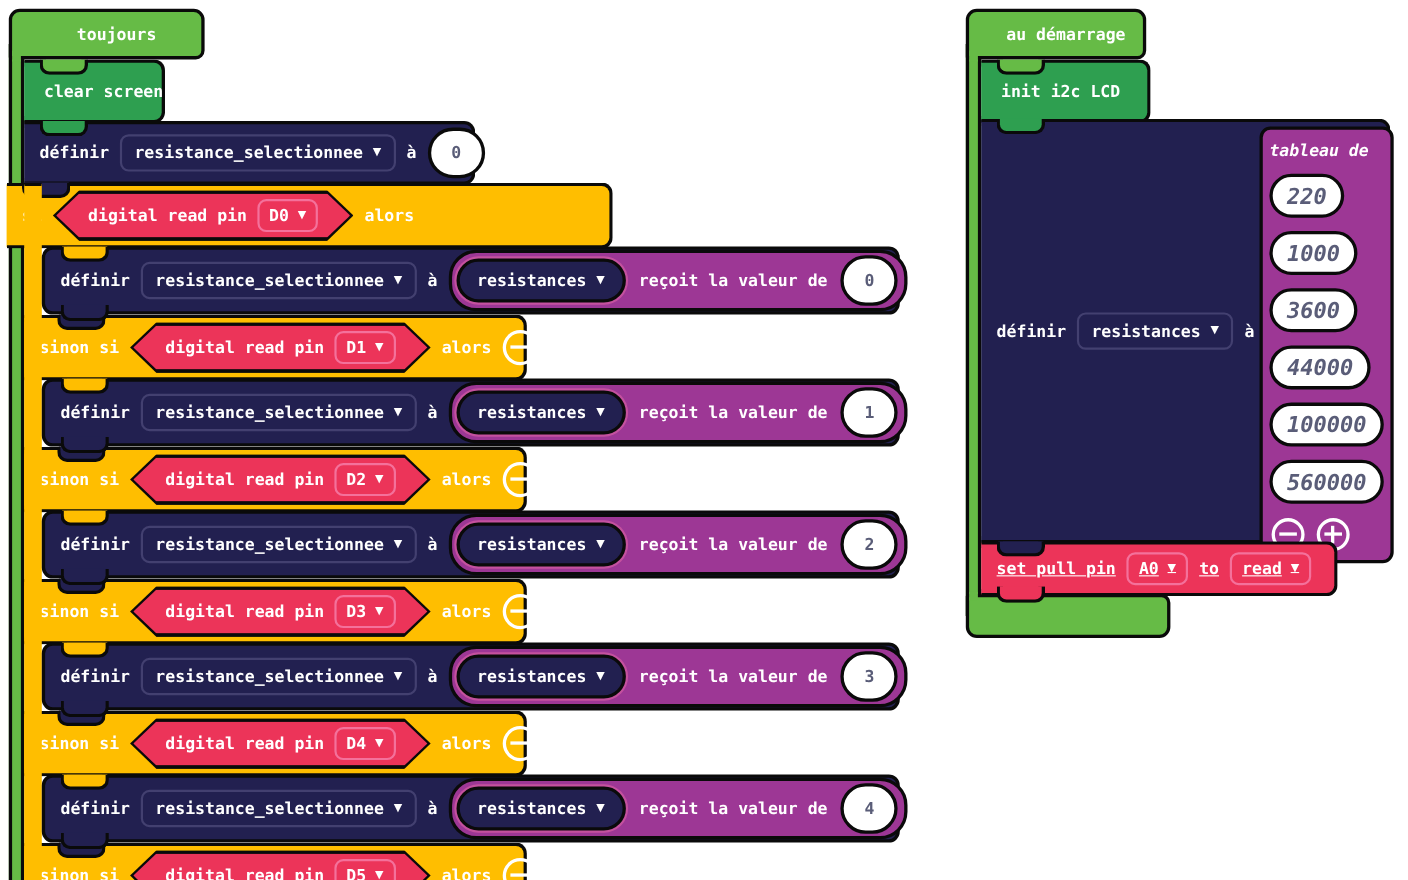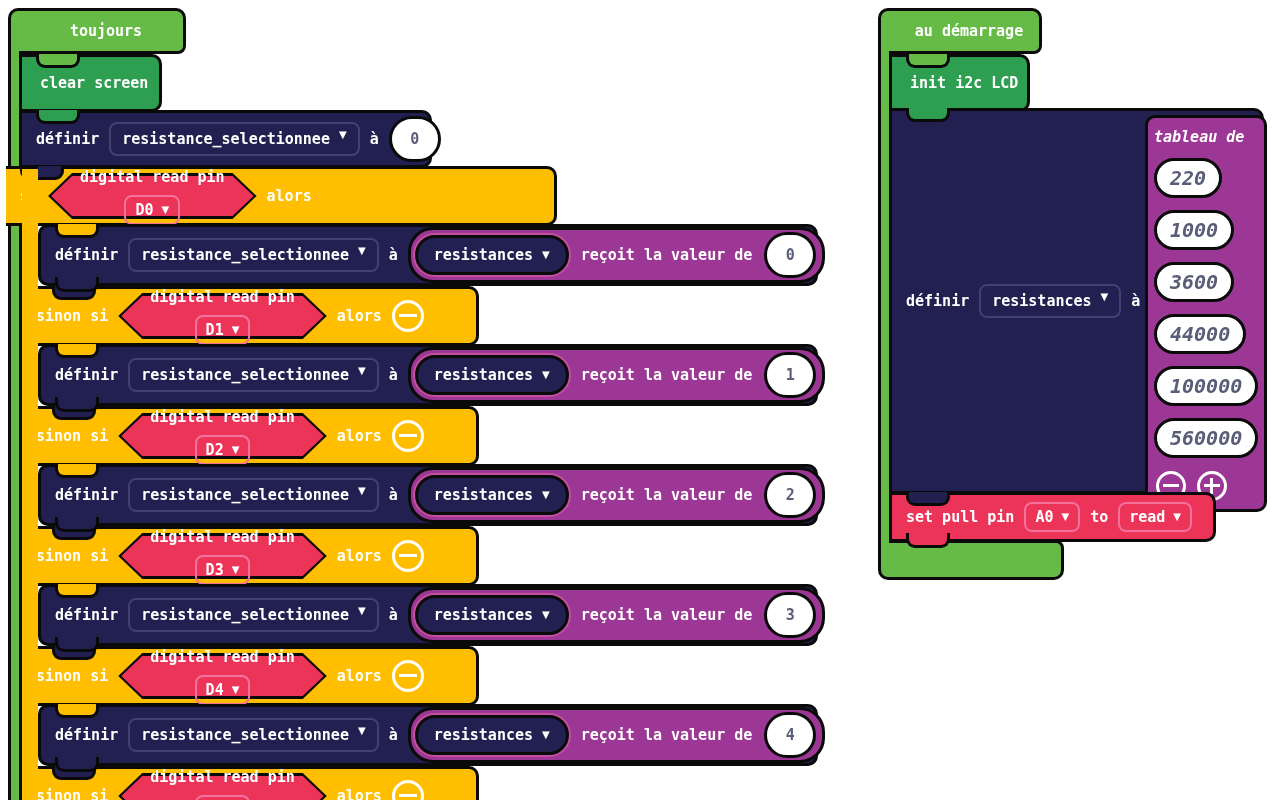--- a/index.html
+++ b/index.html
@@ -28,21 +28,21 @@
     position:absolute;bottom:-9px;height:12px;width:38px;
     border:3px solid var(--outline);border-top:none;
     border-radius:0 0 9px 9px;
   }
   .greenblk{background:var(--green);padding:0 18px;}
   .navyblk{background:var(--navy);padding:0 14px;}
   .yellowblk{background:var(--yellow);padding:0 14px;}
   .pinkblk{background:var(--pink);padding:0 14px;}
   .vpill{
     border:2px solid #434070;border-radius:8px;padding:6px 11px;
-    display:flex;align-items:flex-start;gap:9px;cursor:pointer;
+    display:flex;align-items:center;gap:9px;cursor:pointer;
   }
   .caret{font-family:"DejaVu Sans",sans-serif;font-size:10px;line-height:1;}
   .oval{
     background:#fff;border:3px solid var(--outline);border-radius:999px;
     min-width:46px;height:40px;display:flex;align-items:center;justify-content:center;
     color:var(--numtext);flex:none;
   }
   .assign{
     background:var(--purple);border:3px solid var(--outline);border-radius:25px;
     display:flex;align-items:center;gap:12px;padding:0 6px 0 4px;height:50px;flex:none;
@@ -55,21 +55,21 @@
   .hex{position:relative;height:46px;display:flex;align-items:center;flex:none;}
   .hexbg{position:absolute;}
   .hexout{
     inset:0;background:var(--outline);
     clip-path:polygon(24px 0,calc(100% - 24px) 0,100% 50%,calc(100% - 24px) 100%,24px 100%,0 50%);
   }
   .hexin{
     inset:3px;background:var(--pink);
     clip-path:polygon(21px 0,calc(100% - 21px) 0,100% 50%,calc(100% - 21px) 100%,21px 100%,0 50%);
   }
-  .hexcontent{position:relative;z-index:1;display:flex;align-items:center;gap:9px;padding:0 32px;flex-direction:column;}
+  .hexcontent{position:relative;z-index:1;display:flex;align-items:center;gap:9px;padding:0 32px;}
   .pdrop{
     border:2px solid #f4719b;border-radius:8px;padding:4px 9px;
     display:flex;align-items:center;gap:8px;cursor:pointer;
   }
   .circle{width:26px;height:26px;border:3px solid #fff;border-radius:50%;position:relative;flex:none;cursor:pointer;}
   .circle::before{content:"";position:absolute;left:4px;right:4px;top:50%;margin-top:-2px;height:3px;background:#fff;}
   .circle.plus::after{content:"";position:absolute;top:4px;bottom:4px;left:50%;margin-left:-2px;width:3px;background:#fff;}
   .arr{
     position:absolute;background:var(--purple);border:3px solid var(--outline);border-radius:10px;
     display:flex;flex-direction:column;padding:8px 4px 8px 4px;color:#fff;z-index:2;
@@ -90,21 +90,21 @@
 
 <div id="canvas">
 
   <div class="spine" style="left:8px;top:40px;width:14px;height:760px;background:var(--hat);border-left:3px solid var(--outline);border-right:3px solid var(--outline);"></div>
 
   <div class="blk hat" style="left:8px;top:8px;width:178px;height:46px;">
     <span>toujours</span>
   </div>
   <div class="seam" style="left:11px;top:46px;width:8px;height:10px;"></div>
 
-  <div class="blk greenblk noleft" style="left:22px;top:54px;width:140px;height:58px;background:var(--green);z-index:3;">
+  <div class="blk greenblk noleft" style="left:22px;top:54px;width:128px;height:58px;background:var(--green);z-index:3;">
     <div class="notch" style="left:14px;background:var(--hat);"></div>
     <span>clear screen</span>
   </div>
 
   <div class="blk navyblk noleft" style="left:22px;top:110px;width:410px;height:58px;z-index:4;">
     <div class="notch" style="left:14px;background:var(--green);"></div>
     <span>définir</span>
     <span class="vpill">
       <span>resistance_selectionnee</span>
       <span class="caret">▼</span>
@@ -309,21 +309,21 @@
       </div>
     </div>
 
   <div class="spine" style="left:878px;top:40px;width:14px;height:520px;background:var(--hat);border-left:3px solid var(--outline);border-right:3px solid var(--outline);"></div>
 
   <div class="blk hat" style="left:878px;top:8px;width:164px;height:46px;">
     <span>au démarrage</span>
   </div>
   <div class="seam" style="left:881px;top:46px;width:8px;height:10px;"></div>
 
-  <div class="blk greenblk noleft" style="left:892px;top:54px;width:138px;height:58px;background:var(--green);z-index:3;">
+  <div class="blk greenblk noleft" style="left:892px;top:54px;width:154px;height:58px;background:var(--green);z-index:3;">
     <div class="notch" style="left:14px;background:var(--hat);"></div>
     <span>init i2c LCD</span>
   </div>
 
   <div class="blk navyblk noleft" style="left:892px;top:108px;width:372px;height:386px;z-index:4;">
     <div class="notch" style="left:14px;background:var(--green);"></div>
     <div class="deflabel">
       <span>définir</span>
       <span class="vpill">
         <span>resistances</span>
@@ -342,21 +342,21 @@
           <div class="apill">100000</div>
           <div class="apill">560000</div>
         </div>
       <div class="arrbtns">
         <div class="circle"></div>
         <div class="circle plus"></div>
       </div>
     </div>
   </div>
 
-  <div class="blk pinkblk noleft" style="left:892px;top:492px;width:324px;height:50px;z-index:5;">
+  <div class="blk pinkblk noleft" style="left:892px;top:492px;width:324px;height:50px;z-index:5;text-decoration:underline;">
     <div class="notch" style="left:14px;background:var(--navy);"></div>
     <div class="tab" style="left:14px;background:var(--pink);"></div>
     <span>set pull pin</span>
     <span class="pdrop">
       <span>A0</span>
       <span class="caret">▼</span>
     </span>
     <span>to</span>
     <span class="pdrop">
       <span>read</span>

